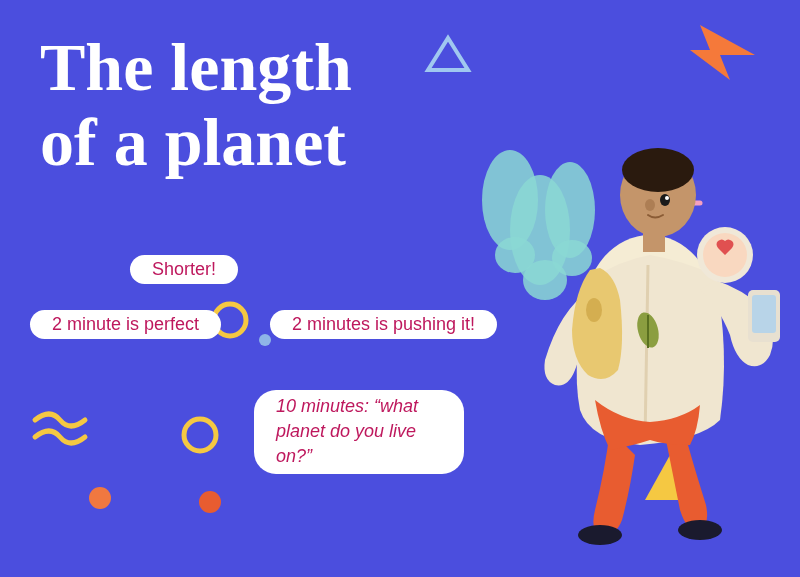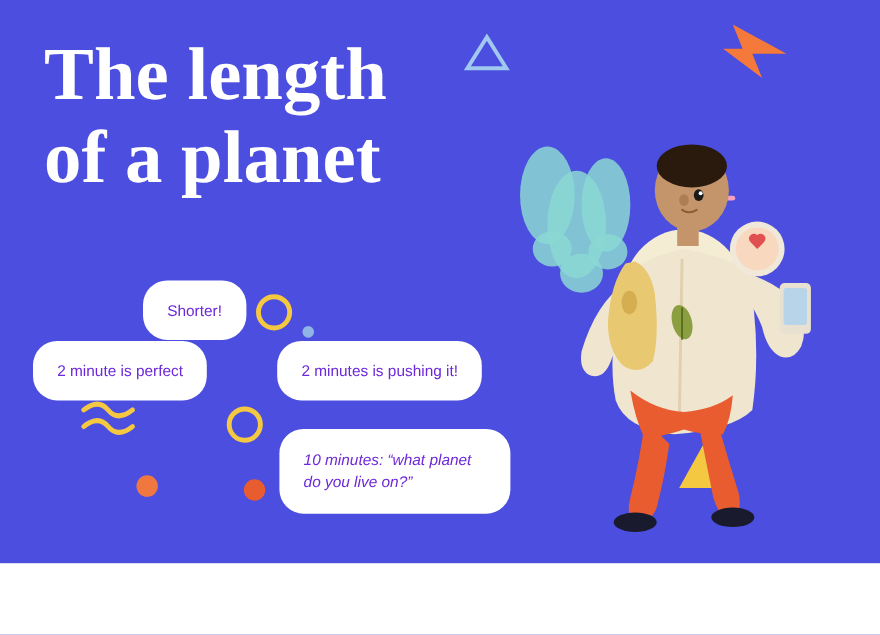--- a/index.html
+++ b/index.html
@@ -6,21 +6,21 @@
 
     body {
       width: 800px;
       height: 577px;
       overflow: hidden;
       font-family: 'Georgia', serif;
     }
 
     .container {
       width: 800px;
-      height: 512px;
+      height: 577px;
       background-color: #4B4EDE;
       position: relative;
       overflow: hidden;
     }
 
     .title {
       position: absolute;
       top: 30px;
       left: 40px;
       font-size: 68px;
@@ -28,40 +28,40 @@
       color: white;
       line-height: 1.1;
       font-family: 'Georgia', 'Times New Roman', serif;
     }
 
     
     .bubble {
       position: absolute;
       background: white;
       border-radius: 22px;
-      padding: 19px 22px;
-      font-size: 14px;
-      color: #6d28d9;
+      padding: 4px 22px;
+      font-size: 18px;
+      color: #be185d;
       font-family: Arial, sans-serif;
       font-weight: 400;
     }
 
     .bubble-shorter {
       top: 255px;
       left: 130px;
     }
 
     .bubble-1min {
       top: 310px;
       left: 30px;
     }
 
     .bubble-2min {
       top: 310px;
-      left: 252px;
+      left: 270px;
     }
 
     .bubble-10min {
       top: 390px;
       left: 254px;
       width: 210px;
       line-height: 1.4;
       font-style: italic;
     }
 

